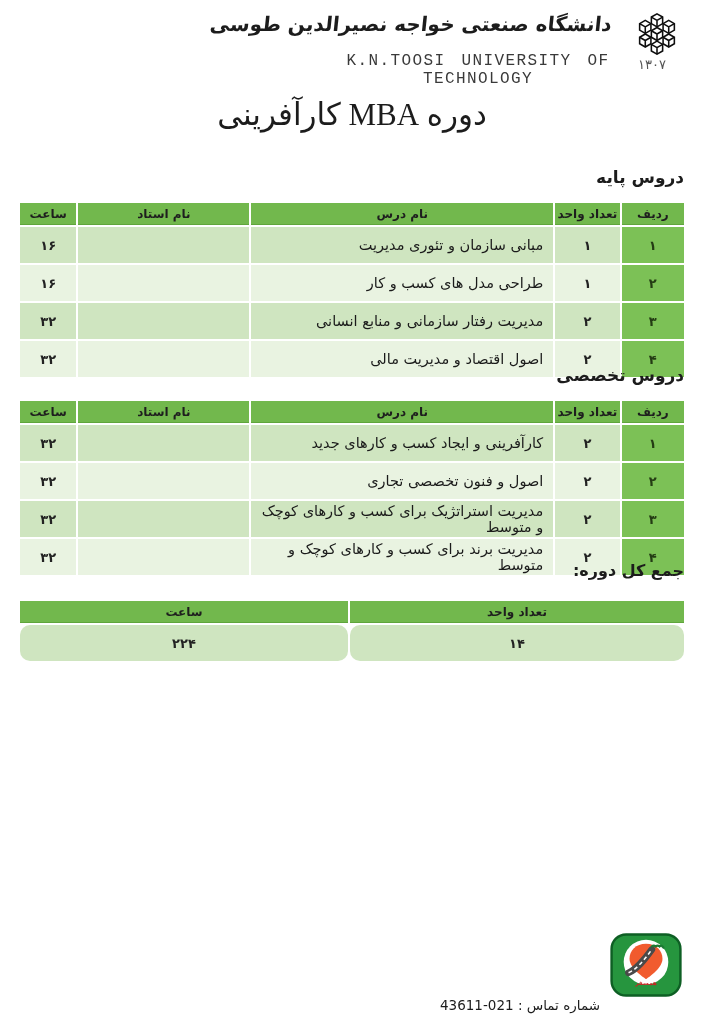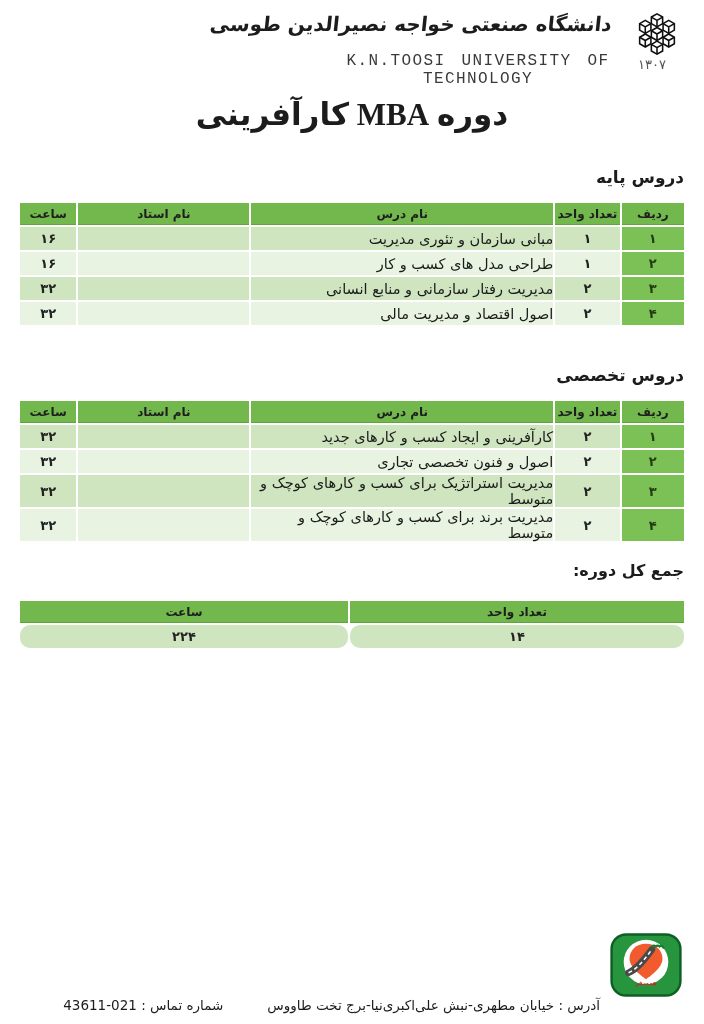--- a/index.html
+++ b/index.html
@@ -38,21 +38,20 @@
     direction:ltr;text-align:center;
     font-size:16px;color:#3a3a3a;letter-spacing:1.4px;word-spacing:5px;
     font-family:Liberation Mono, monospace;
   }
 
   
   .doc-title{
     position:absolute;top:96px;left:0;right:0;
     text-align:center;font-size:31px;
     font-family:"Liberation Serif","DejaVu Sans", serif;
-    font-weight:bold;
   }
   .section-heading{position:absolute;right:20px;font-size:17px;font-weight:bold;}
   .heading-basic{top:167px;}
   .heading-specialized{top:365px;margin-left:20px;}
   .total-label{position:absolute;right:20px;top:561px;font-size:16px;font-weight:bold;}
 
   
   table.course-table{
     position:absolute;left:18px;width:668px;
     border-collapse:separate;border-spacing:2px;
@@ -61,27 +60,27 @@
   .table-basic{top:201px;}
   .table-specialized{top:399px;}
   .table-total{top:599px;}
   th{
     background:var(--header-green);
     color:#1e1e1e;font-weight:bold;font-size:12px;
     height:22px;text-align:center;vertical-align:middle;
     border-bottom:1px solid #5fa53c;
   }
   td{
-    height:23px;font-size:13px;font-weight:bold;
+    height:36px;font-size:13px;font-weight:bold;
     text-align:center;vertical-align:middle;color:#222;
   }
   tbody tr:nth-child(odd) td{background:var(--band-light);}
   tbody tr:nth-child(even) td{background:var(--band-lighter);}
   td.col-course{
-    text-align:right;padding-left:8px;
+    text-align:right;padding-left:8px;padding-right:10px;
     font-weight:normal;font-size:14.5px;color:#1a1a1a;margin-top:32px;
   }
   td.col-radif{background:var(--accent-green) !important;color:#243c14;}
   .table-total td{background:var(--band-lighter);border-radius:10px;}
 
   
   .app-logo{position:absolute;top:933px;right:22px;}
   .footer-line{
     position:absolute;top:997px;right:104px;left:20px;
     display:flex;justify-content:flex-start;gap:44px;
@@ -243,17 +242,16 @@
     <rect x="1.5" y="1.5" width="71" height="63" rx="15" fill="#26953e" stroke="#0e5f24" stroke-width="2.5"></rect>
     <circle cx="37" cy="30" r="23" fill="#ffffff"></circle>
     <path d="M37,11 c-10.5,0 -17,7 -17,15.5 c0,10.5 17,21 17,21 c0,0 17,-10.5 17,-21 c0,-8.5 -6.5,-15.5 -17,-15.5 z" fill="#f15b2e"></path>
     <path d="M19,41 C28,37 35,28 43,17" fill="none" stroke="#4a4a4a" stroke-width="7" stroke-linecap="round"></path>
     <path d="M19,41 C28,37 35,28 43,17" fill="none" stroke="#ffffff" stroke-width="1.6" stroke-dasharray="4 3"></path>
     <path d="M43,14 q2,-2 4,0 q2,-2 4,0 q2,-2 4,1" fill="none" stroke="#1c7a33" stroke-width="2.2" stroke-linecap="round"></path>
     <text x="37" y="53.5" font-size="6" fill="#cc2222" text-anchor="middle" font-weight="bold">همسفر</text>
   </svg>
 
   <div class="footer-line">
-    <span>آدرس : خیابان مطهری-نبش علی‌اکبری‌نیا-برج تخت طاووس</span>
     <span>شماره تماس : 021-43611</span>
   </div>
 
 </div>
 
 </body></html>

